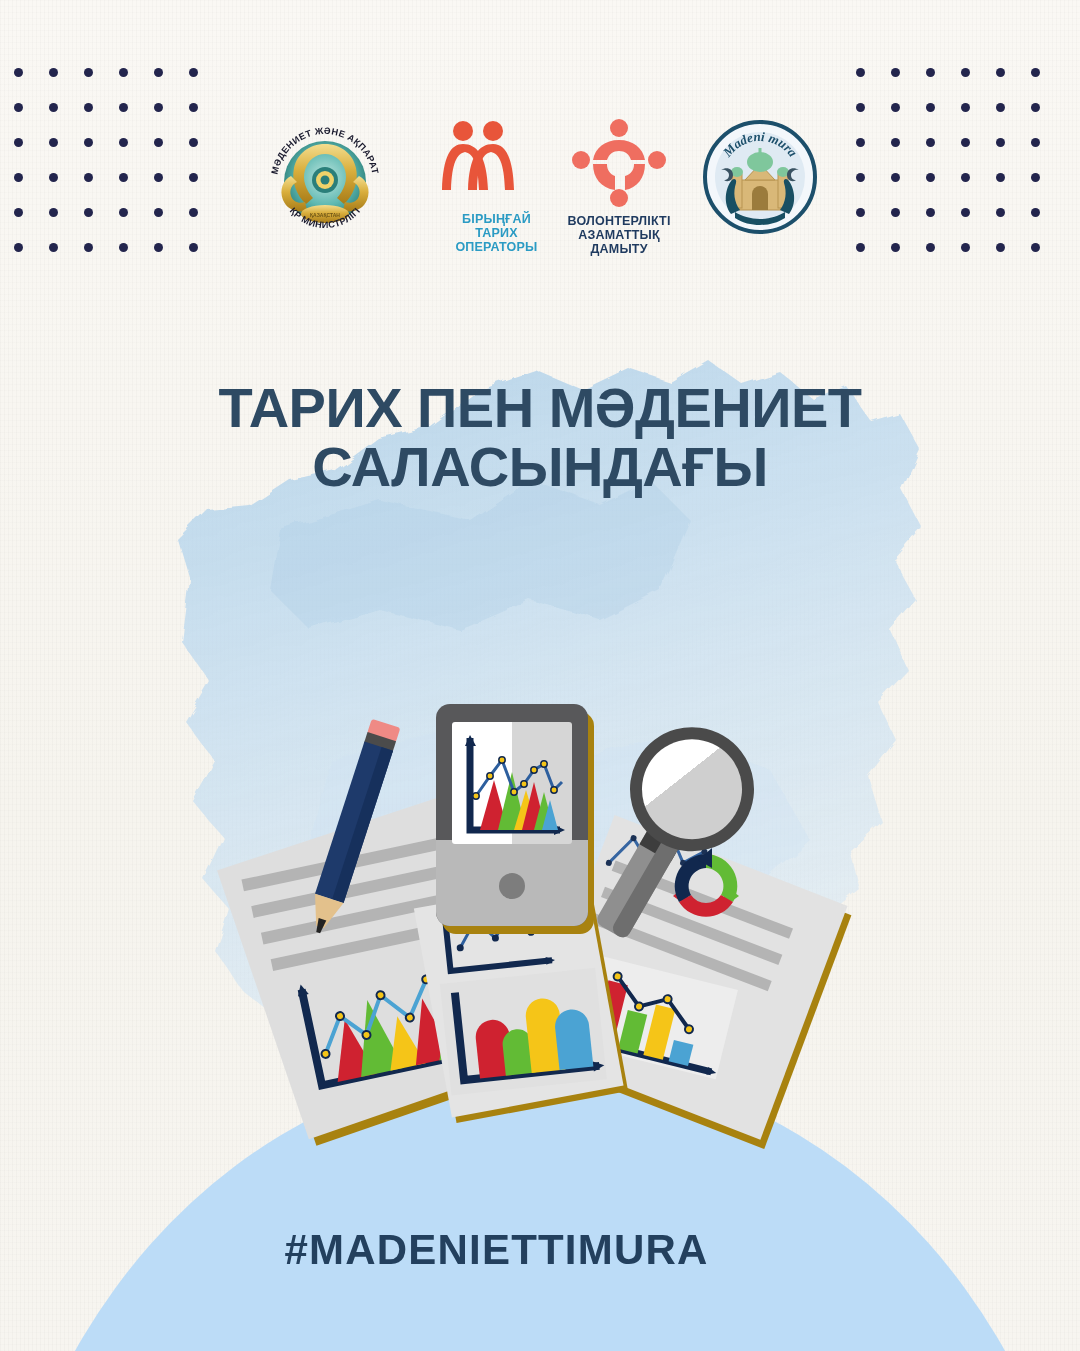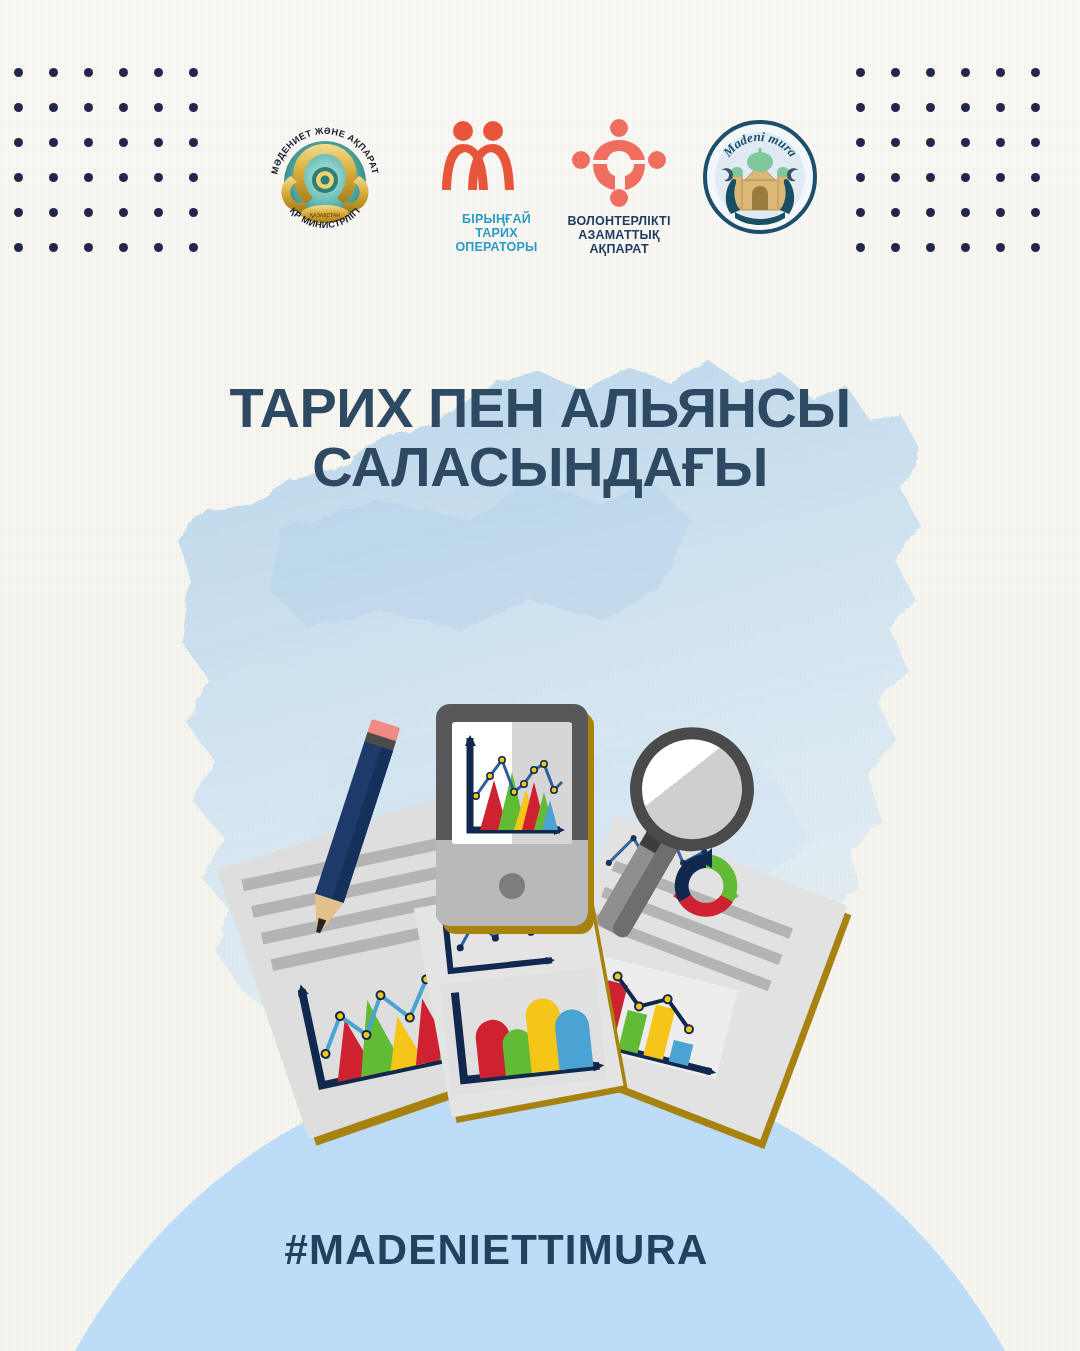--- a/index.html
+++ b/index.html
@@ -233,21 +233,21 @@
           <circle cx="10" cy="42" r="9"></circle>
           <path d="M48,22 C62,22 72,30 74,42 L60,42 C58,36 54,33 48,33 Z"></path>
           <path d="M74,46 C74,60 66,70 54,72 L54,58 C60,56 63,52 63,46 Z"></path>
           <path d="M44,72 C30,70 22,60 22,46 L36,46 C36,52 39,56 44,58 Z"></path>
           <path d="M22,42 C24,30 34,22 48,22 L48,33 C42,33 38,36 36,42 Z"></path>
         </g>
       </svg>
       <div class="logo-cap cap-alliance">
         <div>ВОЛОНТЕРЛІКТІ</div>
         <div>АЗАМАТТЫҚ</div>
-        <div>АҚПАРАТ</div>
+        <div>ДАМЫТУ</div>
       </div>
     </div>
 
     <div class="logo">
       <svg class="logo-mark" width="118" height="118" viewBox="0 0 118 118">
         <defs>
             <path id="mmArc" d="M22,60 A37,37 0 0 1 96,60"></path>
           </defs>
         <circle cx="59" cy="59" r="55" fill="#f3f7fb" stroke="#1c4f6b" stroke-width="4"></circle>
         <circle cx="59" cy="59" r="45" fill="#dfeaf3"></circle>
@@ -273,21 +273,21 @@
         </g>
         <text font-family="'Liberation Serif',serif" font-style="italic" font-size="13" font-weight="700" fill="#1c4f6b">
           <textPath href="#mmArc" startOffset="50%" text-anchor="middle">Madeni mura</textPath>
         </text>
       </svg>
     </div>
 
   </div>
 
   <div class="title-block">
-    <h1 class="title-line">ТАРИХ ПЕН АЛЬЯНСЫ</h1>
+    <h1 class="title-line">ТАРИХ ПЕН МӘДЕНИЕТ</h1>
     <h1 class="title-line">САЛАСЫНДАҒЫ</h1>
   </div>
 
   <div class="illus">
     <svg viewBox="0 0 690 510">
       <defs>
         <linearGradient id="screenSplit" x1="0" y1="0" x2="1" y2="0">
           <stop offset="0%" stop-color="#ffffff"></stop>
             <stop offset="50%" stop-color="#ffffff"></stop>
           <stop offset="50%" stop-color="#d6d6d6"></stop>

